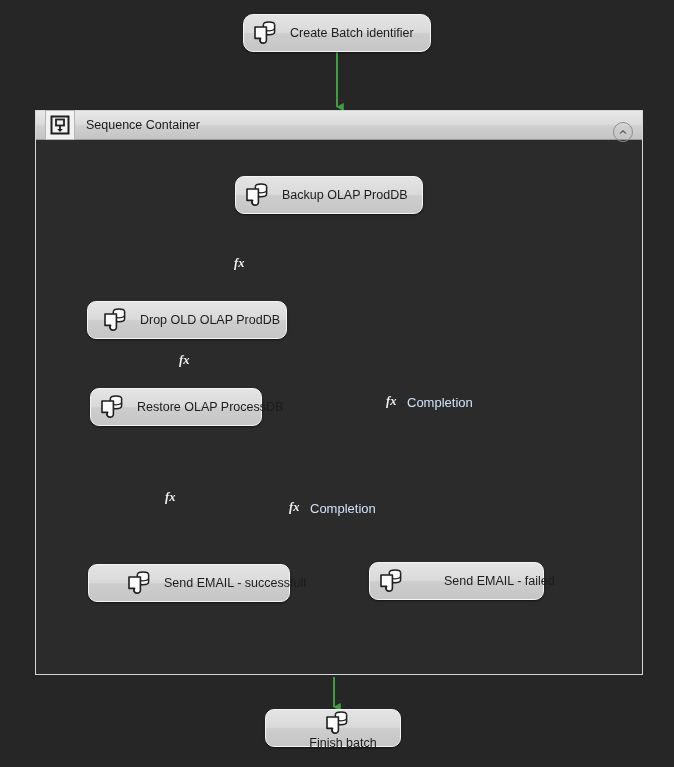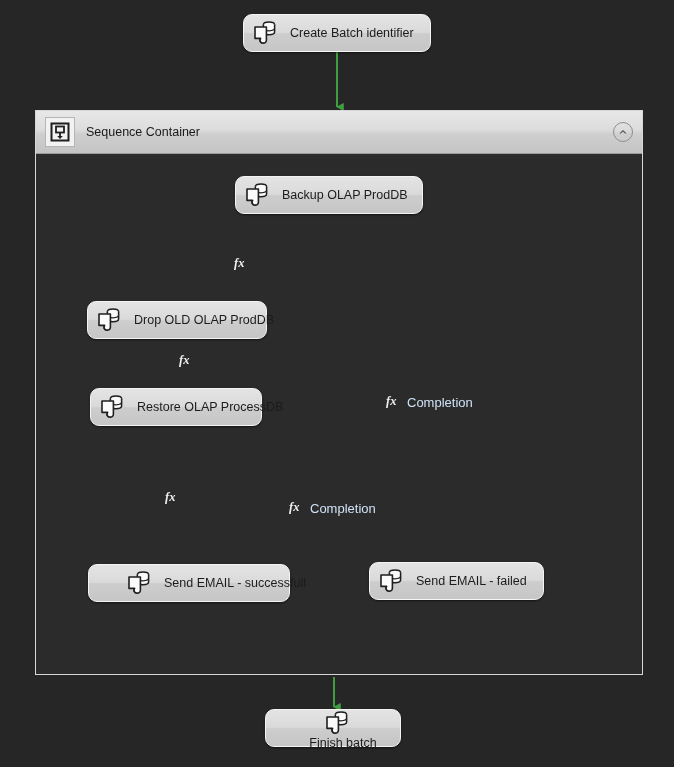--- a/index.html
+++ b/index.html
@@ -19,21 +19,21 @@
   
   .seq-container {
     position: absolute;
     background: #2b2b2b;
     border: 1px solid #d6d6d6;
     box-sizing: border-box;
   }
   .seq-header {
     position: absolute;
     left: 0; top: 0; right: 0;
-    height: 43px;
+    height: 29px;
     box-sizing: border-box;
     background: linear-gradient(to bottom, #e8e8e8 0%, #dcdcdc 45%, #cfcfcf 55%, #c4c4c4 100%);
     border-bottom: 1px solid #9a9a9a;
     display: flex;
     align-items: center;
     padding-left: 9px;
   }
   .seq-title {
     font-size: 12.5px;
     color: #1a1a1a;
@@ -154,21 +154,21 @@
       <span class="seq-title">Sequence Container</span>
       <span class="collapse-btn">
         <svg width="12" height="12" viewBox="0 0 12 12" xmlns="http://www.w3.org/2000/svg">
           <path d="M 2.4,7.6 L 6,3.9 L 9.6,7.6 L 8.2,7.6 L 6,5.4 L 3.8,7.6 Z" fill="#4c4c4c"></path>
         </svg>
       </span>
     </div>
   </div>
 
   <div id="task-layer">
-      <div class="task" style="left: 243px; top: 14px; width: 188px;">
+      <div class="task" style="left: 243px; top: 14px; width: 188px; border-radius: 10px;">
         <span class="task-icon"><svg width="26" height="26" viewBox="0 0 26 26" xmlns="http://www.w3.org/2000/svg">
             <g transform="translate(11,1.5)">
               <ellipse cx="6" cy="3.2" rx="5.6" ry="2.7" fill="#fbfbfb" stroke="#20201f" stroke-width="1.5"></ellipse>
               <path d="M 0.4,3.2 L 0.4,10.6 A 5.6,2.7 0 0 0 11.6,10.6 L 11.6,3.2" fill="#fbfbfb" stroke="#20201f" stroke-width="1.5"></path>
               <path d="M 0.4,6.6 A 5.6,2.7 0 0 0 11.6,6.6" fill="none" stroke="#20201f" stroke-width="1.2"></path>
             </g>
             <g transform="translate(2,6)">
               <path d="M 1,1 L 12.4,1 L 12.4,14.2 C 12.4,16.4 10.6,17.6 8.2,17.0 C 6.2,16.5 5.2,14.2 6.6,12.4 L 1,12.4 Z" fill="#fbfbfb" stroke="#20201f" stroke-width="1.6" stroke-linejoin="round"></path>
               <path d="M 6.6,12.4 C 5.2,14.2 6.2,16.5 8.2,17.0" fill="none" stroke="#20201f" stroke-width="1.3"></path>
             </g>
@@ -182,21 +182,21 @@
               <path d="M 0.4,3.2 L 0.4,10.6 A 5.6,2.7 0 0 0 11.6,10.6 L 11.6,3.2" fill="#fbfbfb" stroke="#20201f" stroke-width="1.5"></path>
               <path d="M 0.4,6.6 A 5.6,2.7 0 0 0 11.6,6.6" fill="none" stroke="#20201f" stroke-width="1.2"></path>
             </g>
             <g transform="translate(2,6)">
               <path d="M 1,1 L 12.4,1 L 12.4,14.2 C 12.4,16.4 10.6,17.6 8.2,17.0 C 6.2,16.5 5.2,14.2 6.6,12.4 L 1,12.4 Z" fill="#fbfbfb" stroke="#20201f" stroke-width="1.6" stroke-linejoin="round"></path>
               <path d="M 6.6,12.4 C 5.2,14.2 6.2,16.5 8.2,17.0" fill="none" stroke="#20201f" stroke-width="1.3"></path>
             </g>
           </svg></span>
         <span class="task-label">Backup OLAP ProdDB</span>
       </div>
-      <div class="task" style="left: 87px; top: 301px; width: 180px;">
+      <div class="task" style="left: 87px; top: 301px; width: 200px; justify-content: center;">
         <span class="task-icon"><svg width="26" height="26" viewBox="0 0 26 26" xmlns="http://www.w3.org/2000/svg">
             <g transform="translate(11,1.5)">
               <ellipse cx="6" cy="3.2" rx="5.6" ry="2.7" fill="#fbfbfb" stroke="#20201f" stroke-width="1.5"></ellipse>
               <path d="M 0.4,3.2 L 0.4,10.6 A 5.6,2.7 0 0 0 11.6,10.6 L 11.6,3.2" fill="#fbfbfb" stroke="#20201f" stroke-width="1.5"></path>
               <path d="M 0.4,6.6 A 5.6,2.7 0 0 0 11.6,6.6" fill="none" stroke="#20201f" stroke-width="1.2"></path>
             </g>
             <g transform="translate(2,6)">
               <path d="M 1,1 L 12.4,1 L 12.4,14.2 C 12.4,16.4 10.6,17.6 8.2,17.0 C 6.2,16.5 5.2,14.2 6.6,12.4 L 1,12.4 Z" fill="#fbfbfb" stroke="#20201f" stroke-width="1.6" stroke-linejoin="round"></path>
               <path d="M 6.6,12.4 C 5.2,14.2 6.2,16.5 8.2,17.0" fill="none" stroke="#20201f" stroke-width="1.3"></path>
             </g>
@@ -224,21 +224,21 @@
               <path d="M 0.4,3.2 L 0.4,10.6 A 5.6,2.7 0 0 0 11.6,10.6 L 11.6,3.2" fill="#fbfbfb" stroke="#20201f" stroke-width="1.5"></path>
               <path d="M 0.4,6.6 A 5.6,2.7 0 0 0 11.6,6.6" fill="none" stroke="#20201f" stroke-width="1.2"></path>
             </g>
             <g transform="translate(2,6)">
               <path d="M 1,1 L 12.4,1 L 12.4,14.2 C 12.4,16.4 10.6,17.6 8.2,17.0 C 6.2,16.5 5.2,14.2 6.6,12.4 L 1,12.4 Z" fill="#fbfbfb" stroke="#20201f" stroke-width="1.6" stroke-linejoin="round"></path>
               <path d="M 6.6,12.4 C 5.2,14.2 6.2,16.5 8.2,17.0" fill="none" stroke="#20201f" stroke-width="1.3"></path>
             </g>
           </svg></span>
         <span class="task-label">Send EMAIL - successfull</span>
       </div>
-      <div class="task" style="left: 369px; top: 562px; width: 175px;">
+      <div class="task" style="left: 369px; top: 562px; width: 175px; gap: 28px;">
         <span class="task-icon"><svg width="26" height="26" viewBox="0 0 26 26" xmlns="http://www.w3.org/2000/svg">
             <g transform="translate(11,1.5)">
               <ellipse cx="6" cy="3.2" rx="5.6" ry="2.7" fill="#fbfbfb" stroke="#20201f" stroke-width="1.5"></ellipse>
               <path d="M 0.4,3.2 L 0.4,10.6 A 5.6,2.7 0 0 0 11.6,10.6 L 11.6,3.2" fill="#fbfbfb" stroke="#20201f" stroke-width="1.5"></path>
               <path d="M 0.4,6.6 A 5.6,2.7 0 0 0 11.6,6.6" fill="none" stroke="#20201f" stroke-width="1.2"></path>
             </g>
             <g transform="translate(2,6)">
               <path d="M 1,1 L 12.4,1 L 12.4,14.2 C 12.4,16.4 10.6,17.6 8.2,17.0 C 6.2,16.5 5.2,14.2 6.6,12.4 L 1,12.4 Z" fill="#fbfbfb" stroke="#20201f" stroke-width="1.6" stroke-linejoin="round"></path>
               <path d="M 6.6,12.4 C 5.2,14.2 6.2,16.5 8.2,17.0" fill="none" stroke="#20201f" stroke-width="1.3"></path>
             </g>

